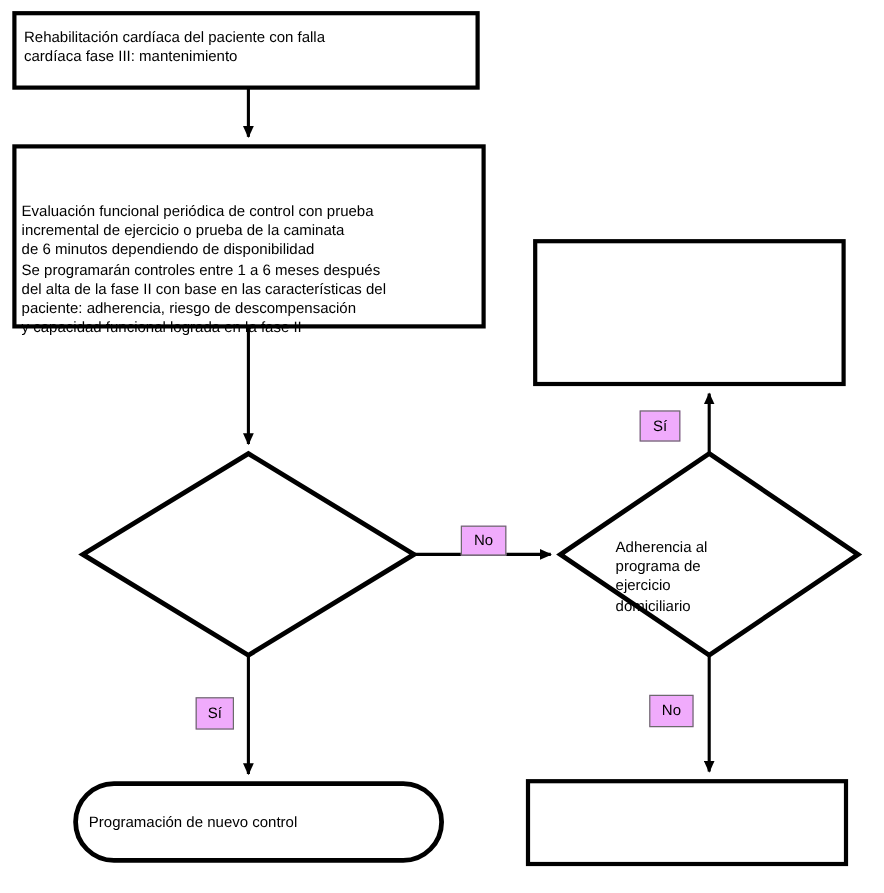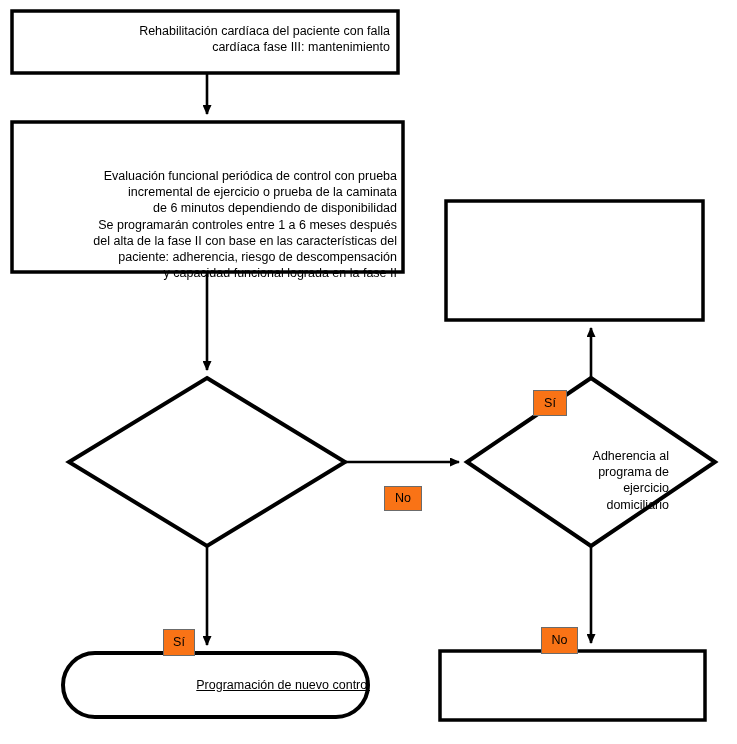--- a/index.html
+++ b/index.html
@@ -19,41 +19,40 @@
   }
   svg.fc {
     position: absolute;
     top: 0;
     left: 0;
     width: 737px;
     height: 744px;
   }
   .node-text {
     position: absolute;
-    text-align: right;
+    text-align: left;
     color: #000000;
     font-family: "Liberation Sans", sans-serif;
     font-size: 12.5px;
     line-height: 16.2px;
     white-space: pre-line;
     pointer-events: none;
   }
   .edge-label {
     position: absolute;
     box-sizing: border-box;
-    background: #f97316;
+    background: #f0abfc;
     border: 1px solid #6b6b6b;
     color: #000000;
     font-family: "Liberation Sans", sans-serif;
     font-size: 12.5px;
     line-height: 1;
     display: flex;
     align-items: center;
     justify-content: center;
-    margin-top: 48px;
   }
 </style>
 </head>
 <body>
 
 <div id="flowchart-root">
 
   <svg class="fc" viewBox="0 0 737 744">
     <defs>
       <marker id="arrowhead" markerWidth="10" markerHeight="9" refX="9" refY="4.5" orient="auto" markerUnits="userSpaceOnUse">
@@ -99,21 +98,21 @@
 paciente:  adherencia,  riesgo  de  descompensación
 y capacidad funcional lograda en la fase II</div>
 
 
 
   <div class="node-text" style="left:513px; top:448px; width:156px;">Adherencia al
 programa de
 ejercicio
 domiciliario</div>
 
-  <div class="node-text" style="left:85px; top:677px; width:285px;text-decoration:underline;">Programación de nuevo control</div>
+  <div class="node-text" style="left:74px; top:677px; width:285px;">Programación de nuevo control</div>
 
 
   <div class="edge-label" style="left:384px; top:438px; width:38px; height:25px;">No</div>
 
   <div class="edge-label" style="left:163px; top:581px; width:32px; height:27px;">Sí</div>
 
   <div class="edge-label" style="left:533px; top:342px; width:34px; height:26px;">Sí</div>
 
   <div class="edge-label" style="left:541px; top:579px; width:37px; height:27px;">No</div>
 

